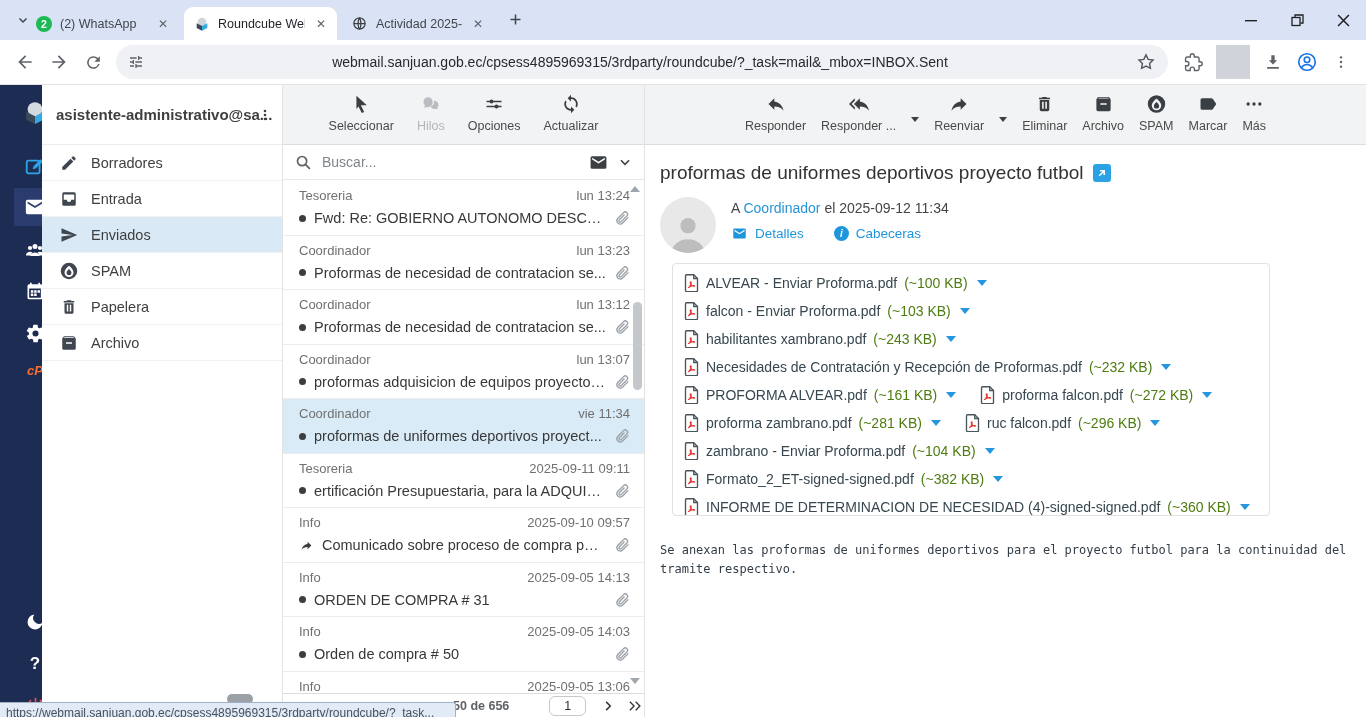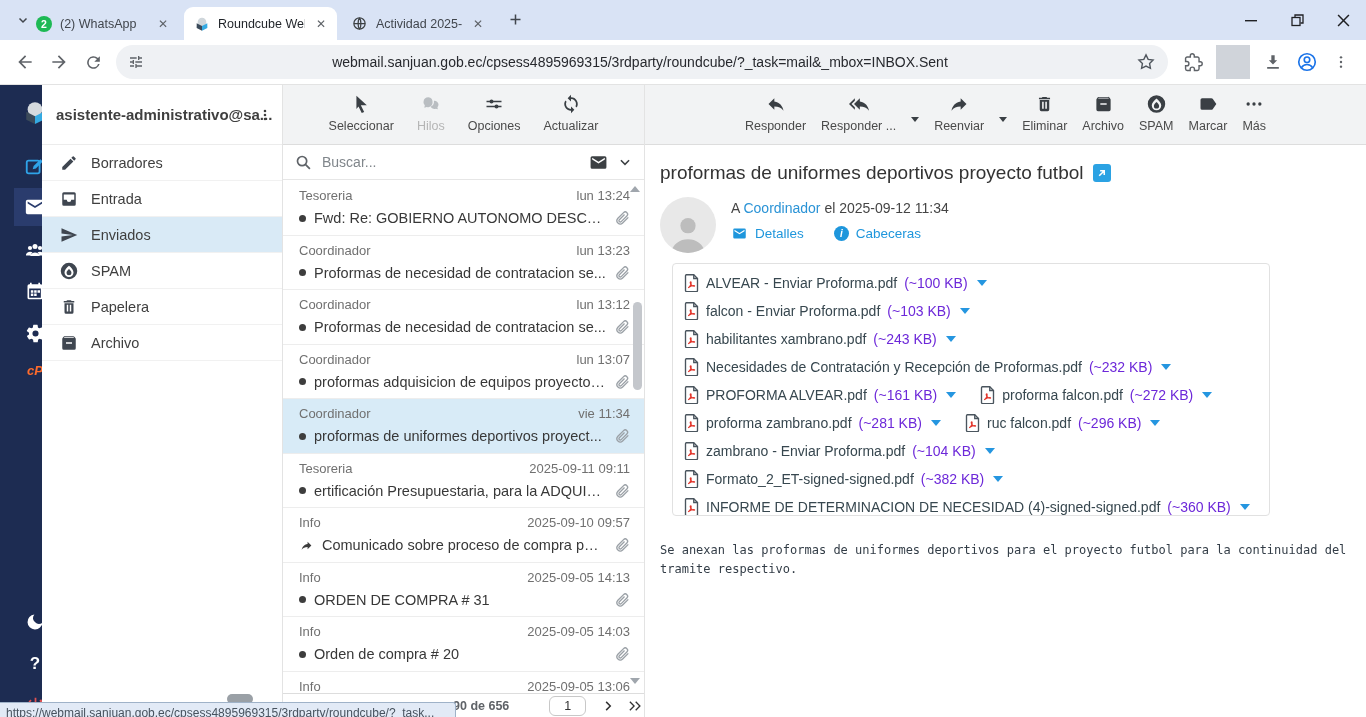--- a/index.html
+++ b/index.html
@@ -75,21 +75,21 @@
   .avatar{width:56px;height:56px;border-radius:50%;background:#e8e8e8;overflow:hidden;display:flex;align-items:flex-end;justify-content:center;flex:0 0 auto;}
   .metacol{margin-left:15px;padding-top:3px;}
   .metaline{font-size:14px;color:#454545;}
   .metaline .lnk{color:#2a93d6;}
   .actline{margin-top:10px;display:flex;gap:30px;}
   .actitem{display:flex;align-items:center;gap:7px;font-size:13.5px;color:#1e96dc;}
   .infodot{width:15px;height:15px;border-radius:50%;background:#1e96dc;color:#fff;font-size:10px;font-weight:bold;display:flex;align-items:center;justify-content:center;font-style:italic;}
   .attbox{margin-top:10px;margin-left:12px;width:598px;height:253px;border:1px solid #e1e1e1;border-radius:4px;padding:5px 11px;display:flex;flex-wrap:wrap;column-gap:24px;align-content:flex-start;overflow:hidden;}
   .att-item{display:flex;align-items:center;gap:7px;height:28px;}
   .att-name{font-size:14px;color:#37474f;white-space:nowrap;}
-  .att-size{font-size:14px;color:#6d28d9;white-space:nowrap;}
+  .att-size{font-size:14px;color:#4d7c0f;white-space:nowrap;}
   .att-caret{width:0;height:0;border-left:5px solid transparent;border-right:5px solid transparent;border-top:6px solid #2596e0;margin-left:2px;}
   .brk{flex-basis:100%;height:0;}
   .mailtext{margin-top:25px;font-family:"DejaVu Sans Mono",monospace;font-size:12px;line-height:19px;color:#333d47;white-space:pre-line;width:700px;}
   
   .statusbar{position:absolute;left:0;bottom:0;width:456px;height:15px;background:#e2eaf6;border-top:1px solid #9fb2c8;border-right:1px solid #9fb2c8;border-radius:0 3px 0 0;font-size:12px;color:#47525e;padding:3px 8px 0 6px;overflow:hidden;white-space:nowrap;z-index:30;}
   .graypill{position:absolute;left:227px;bottom:13px;width:26px;height:10px;border-radius:5px;background:#9aa0a6;z-index:20;}
 </style>
 </head>
 <body>
 
@@ -529,21 +529,21 @@
       </div>
 
       <div class="msg-row">
         <div class="ml1">
           <span>Info</span>
           <span>2025-09-05 14:03</span>
         </div>
         <div class="ml2">
           <span class="dot"></span>
 
-          <span class="subj">Orden de compra # 20</span>
+          <span class="subj">Orden de compra # 50</span>
           <span class="clip i">
             <svg width="16" height="16" viewBox="0 0 24 24" fill="none" stroke="#9aa0a6" stroke-width="2">
               <path d="M21.44 11.05l-8.49 8.49a5 5 0 0 1-7.07-7.07l8.49-8.49a3.5 3.5 0 0 1 4.95 4.95l-8.49 8.49a2 2 0 0 1-2.83-2.83l7.78-7.78"></path>
             </svg>
           </span>
         </div>
       </div>
 
       <div class="msg-row">
         <div class="ml1">
@@ -556,21 +556,21 @@
 
         </div>
       </div>
     </div>
 
   <div class="sb-up"></div>
   <div class="sb-thumb"></div>
   <div class="sb-down"></div>
 
   <div class="listfoot">
-    <span class="count">90 de 656</span>
+    <span class="count">50 de 656</span>
     <span class="pagebox">1</span>
     <span class="pgnext i">
         <svg width="14" height="14" viewBox="0 0 24 24" fill="#333">
           <path d="M8 4l8 8-8 8-1.8-1.8L12.4 12 6.2 5.8z"></path>
         </svg>
       </span>
     <span class="pglast i">
         <svg width="18" height="14" viewBox="0 0 24 24" fill="#333">
           <path d="M4 4l8 8-8 8-1.6-1.6L8.8 12 2.4 5.6zM14 4l8 8-8 8-1.6-1.6L18.8 12l-6.4-6.4z"></path>
         </svg>

